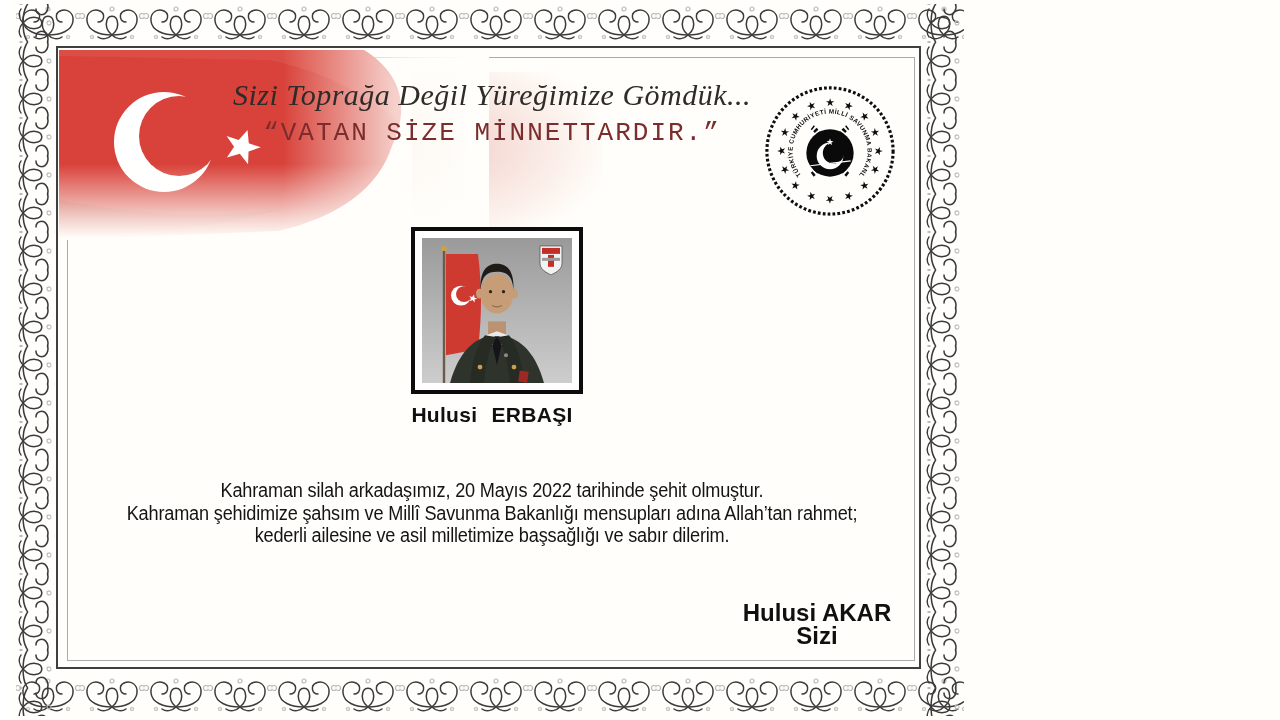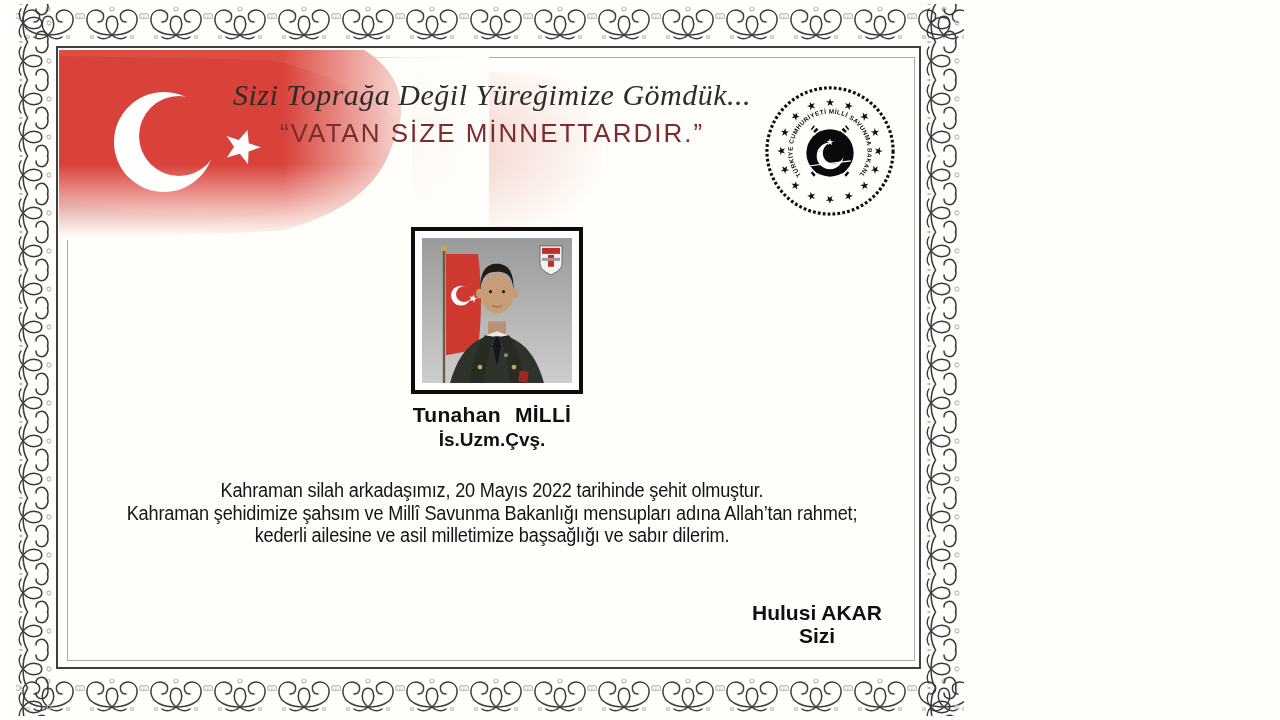--- a/index.html
+++ b/index.html
@@ -49,21 +49,21 @@
   
   .quote {
     position: absolute; left: 60px; top: 78px; width: 840px;
     text-align: center; z-index: 3;
     font-family: "Liberation Serif", serif; font-style: italic;
     font-size: 30px; color: #2e2b29; letter-spacing: 0.5px;
   }
   .motto {
     position: absolute; left: 60px; top: 118px; width: 840px;
     text-align: center; z-index: 3;
-    font-family: Liberation Sans, sans-serif;
+    font-family: Liberation Mono, monospace;
     font-size: 26px; color: #7b2c2c; letter-spacing: 2px;
   }
   
   .seal { position: absolute; left: 749px; top: 82px; width: 138px; height: 138px; z-index: 3; }
   
   .photo {
     position: absolute; left: 399px; top: 227px; width: 172px; height: 167px;
     background: #0c0c0c; padding: 0; z-index: 3; box-sizing: border-box;
     border: 4px solid #0c0c0c;
   }
@@ -78,21 +78,21 @@
     position: absolute; left: 60px; top: 429px; width: 840px; text-align: center;
     font-size: 19px; font-weight: bold; color: #101010;
   }
   .message {
     position: absolute; left: 40px; top: 479px; width: 880px; text-align: center;
     font-size: 19.5px; color: #141414; line-height: 22.5px; letter-spacing: -0.2px;
     transform: scaleX(0.93); transform-origin: 50% 0;
   }
   .signature {
     position: absolute; left: 660px; top: 601px; width: 290px; text-align: center;
-    font-size: 21px; font-weight: bold; color: #101010; line-height: 23px;
+    font-size: 24px; font-weight: bold; color: #101010; line-height: 23px;
   }
 </style>
 </head>
 <body>
 
 <div class="stage">
 
   <svg width="0" height="0" style="position:absolute">
     <defs>
       <pattern id="ornH" width="64" height="38" patternUnits="userSpaceOnUse">
@@ -237,22 +237,21 @@
           <path d="M87 98 C95 108 100 124 102 146 L88 146 C86 124 82 108 75 100 Z" fill="#262b24"></path>
           <circle cx="58" cy="130" r="2.4" fill="#c9a24a"></circle>
           <circle cx="92" cy="130" r="2.4" fill="#c9a24a"></circle>
           <rect x="97" y="134" width="9" height="11" transform="rotate(8 101 139)" fill="#a02822"></rect>
           <circle cx="84" cy="118" r="2" fill="#8a8f85"></circle>
         </g>
       </svg>
     </div>
   </div>
 
-  <div class="martyr-name">Tunahan MİLLİ</div>
-  <div class="martyr-rank">İs.Uzm.Çvş.</div>
+  <div class="martyr-name">Hulusi ERBAŞI</div>
 
   <div class="message">
     <div>Kahraman silah arkadaşımız, 20 Mayıs 2022 tarihinde şehit olmuştur.</div>
     <div>Kahraman şehidimize şahsım ve Millî Savunma Bakanlığı mensupları adına Allah’tan rahmet;</div>
     <div>kederli ailesine ve asil milletimize başsağlığı ve sabır dilerim.</div>
   </div>
 
   <div class="signature">
     <div>Hulusi AKAR</div>
     <div>Sizi</div>

